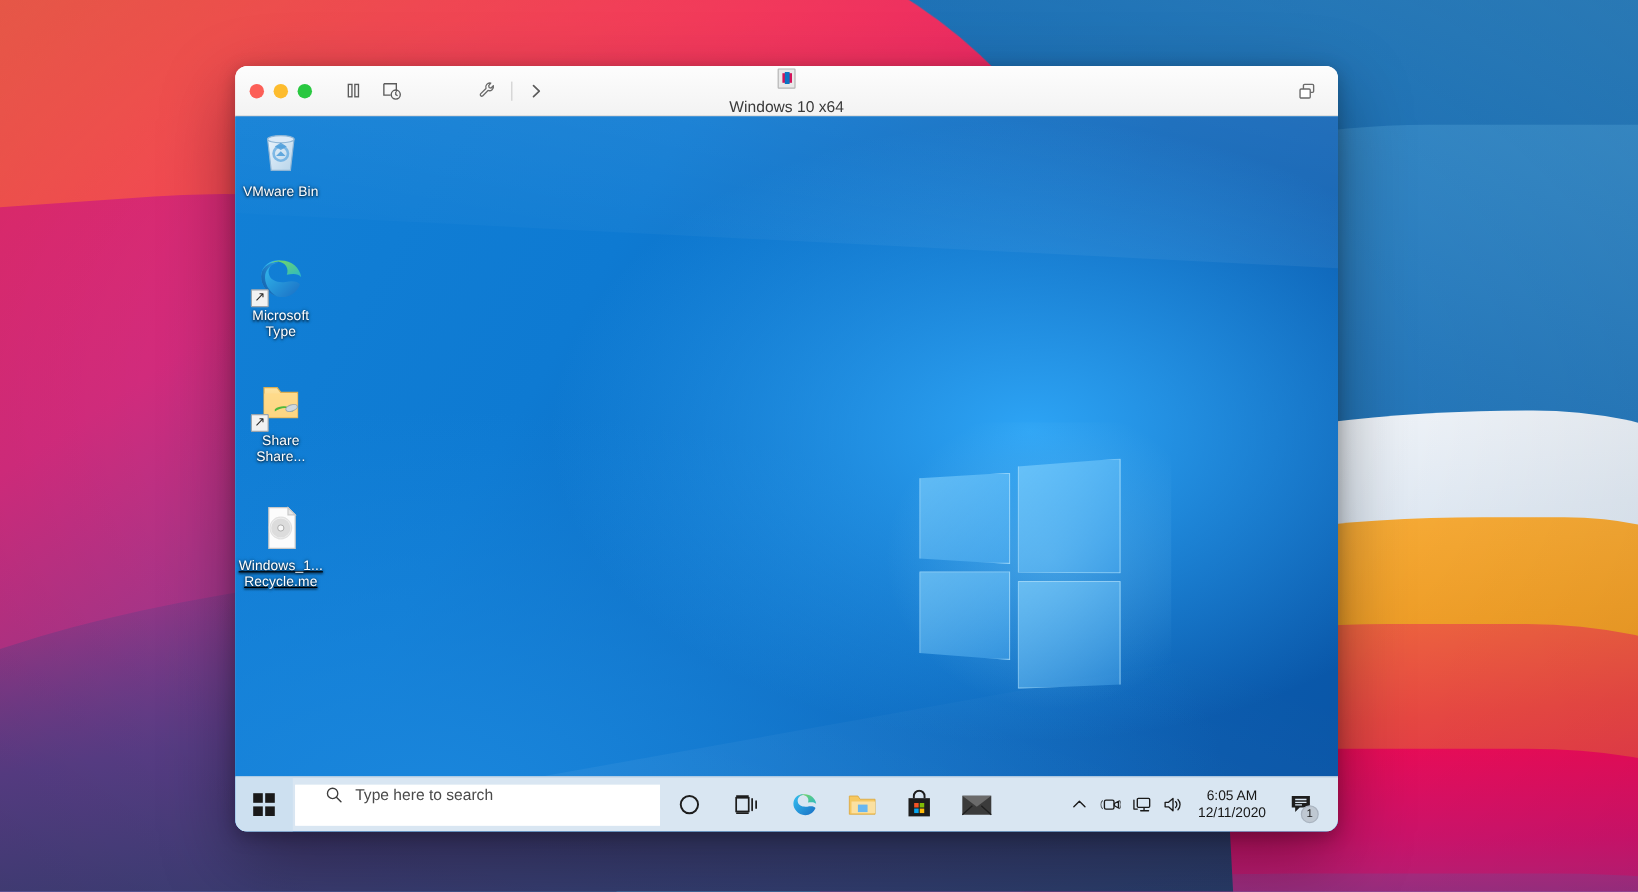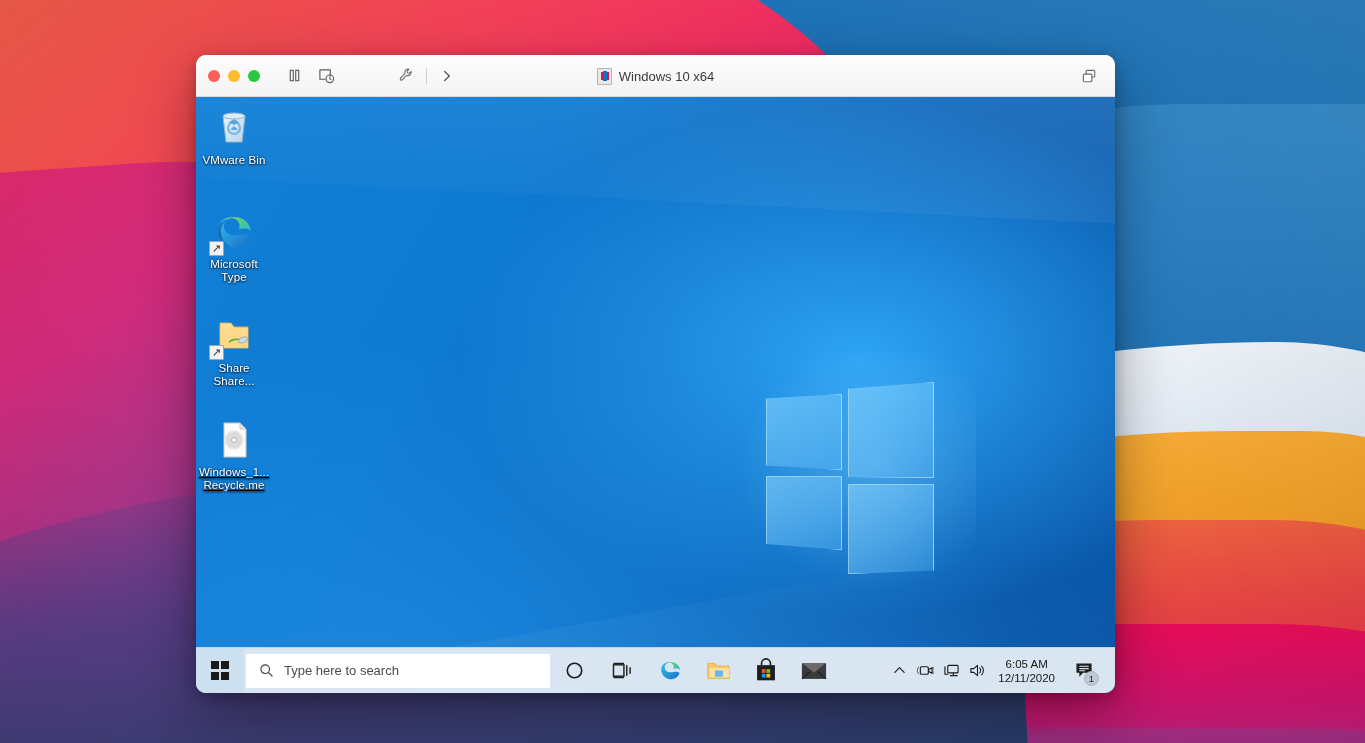--- a/index.html
+++ b/index.html
@@ -120,21 +120,21 @@
   }
   .tb-group { display: flex; align-items: center; gap: 4px; margin-left: 20px; }
   .tb-group2 { display: flex; align-items: center; gap: 2px; margin-left: 52px; }
   .tb-sep {
     width: 1px; height: 16px; background: #cfcfcf; margin: 0 4px;
   }
 
   #title-center {
     position: absolute; left: 0; right: 0; top: 0; height: 42px;
     display: flex; align-items: center; justify-content: center;
-    gap: 7px; pointer-events: none;
+    gap: 7px; pointer-events: none; flex-direction: column;
   }
   #title-text {
     font-size: 13px; color: #3a3a3a;
   }
   #vm-icon {
     width: 15px; height: 17px;
     background: #e9e9e9;
     border: 1px solid #b5b5b5;
     position: relative; border-radius: 1px;
   }
@@ -249,22 +249,22 @@
   }
   #win-flag { width: 19px; height: 19px; position: relative; }
   #win-flag i {
     position: absolute; background: #1a1a1a; display: block;
   }
   #search-box {
     margin-left: 2px;
     width: 304px; height: 34px;
     background: #ffffff;
     border: 1px solid #ffffff;
-    display: flex; align-items: center;
-    gap: 10px; padding-left: 12px;
+    display: flex; align-items: flex-start;
+    gap: 10px; padding-left: 24px;
   }
   #search-ph { font-size: 13px; color: #4a4a4a; }
 
   .tb-icon {
     width: 48px; height: 46px;
     display: flex; align-items: center; justify-content: center;
   }
   #tray {
     margin-left: auto;
     display: flex; align-items: center; height: 46px; padding-right: 12px;

